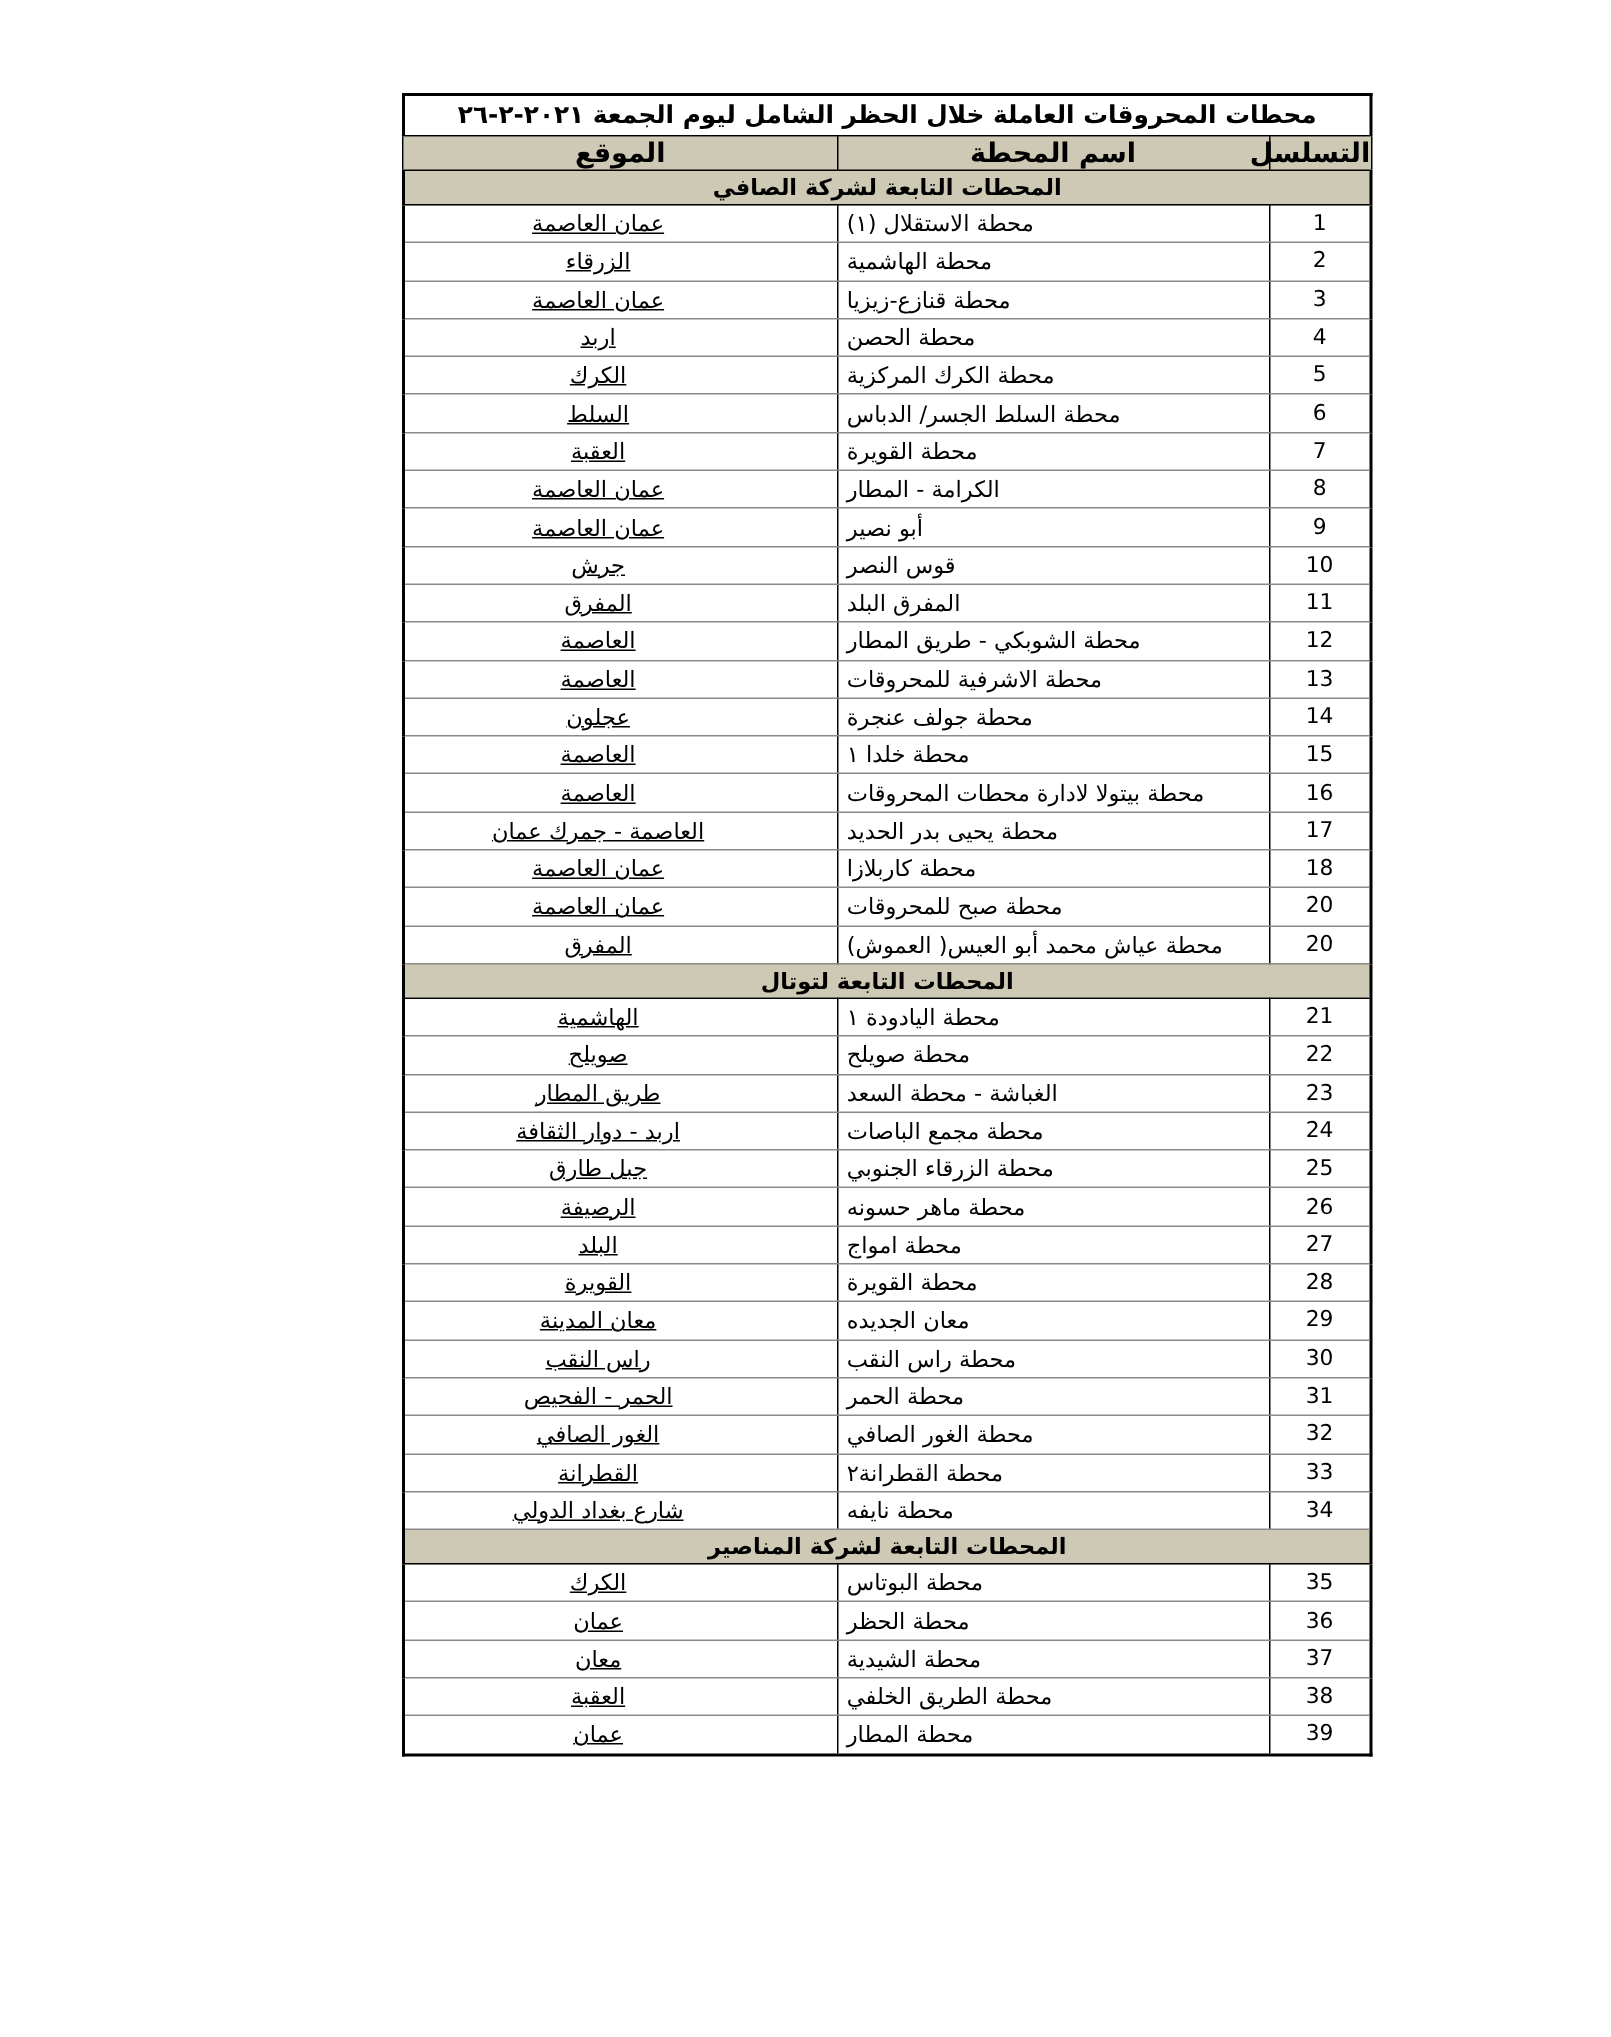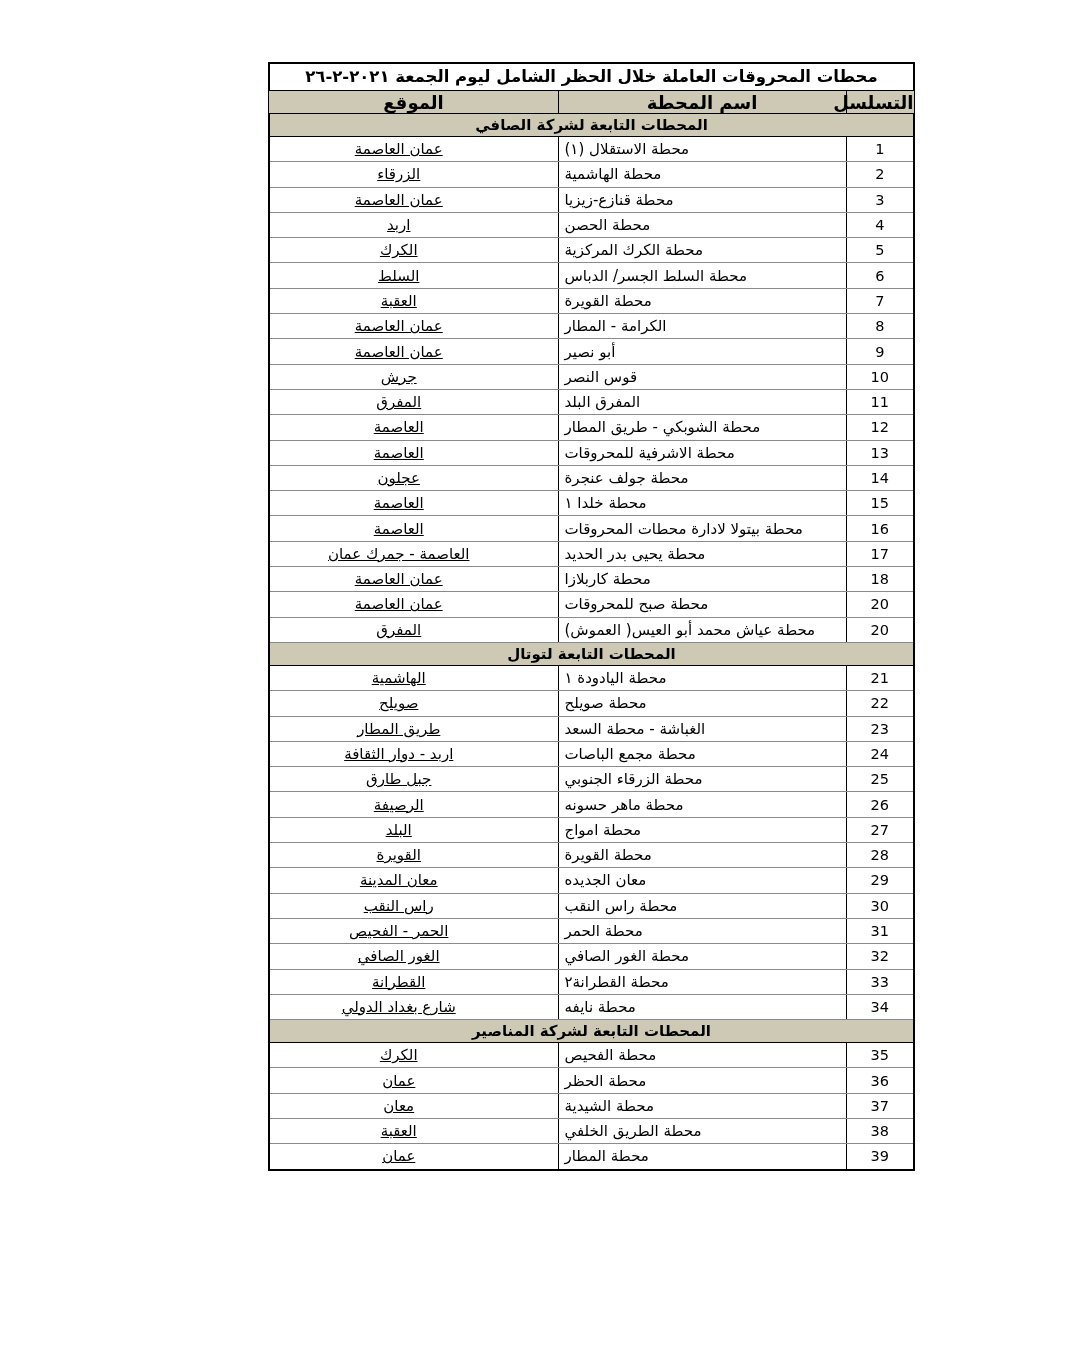--- a/index.html
+++ b/index.html
@@ -301,21 +301,21 @@
           <tr class="data-row">
             <td class="seq">34</td>
             <td class="name">محطة نايفه</td>
             <td class="loc">شارع بغداد الدولي</td>
           </tr>
           <tr class="group-row">
             <td colspan="3">المحطات التابعة لشركة المناصير</td>
           </tr>
           <tr class="data-row">
             <td class="seq">35</td>
-            <td class="name">محطة الفحيص</td>
+            <td class="name">محطة البوتاس</td>
             <td class="loc">الكرك</td>
           </tr>
           <tr class="data-row">
             <td class="seq">36</td>
             <td class="name">محطة الحظر</td>
             <td class="loc">عمان</td>
           </tr>
           <tr class="data-row">
             <td class="seq">37</td>
             <td class="name">محطة الشيدية</td>

